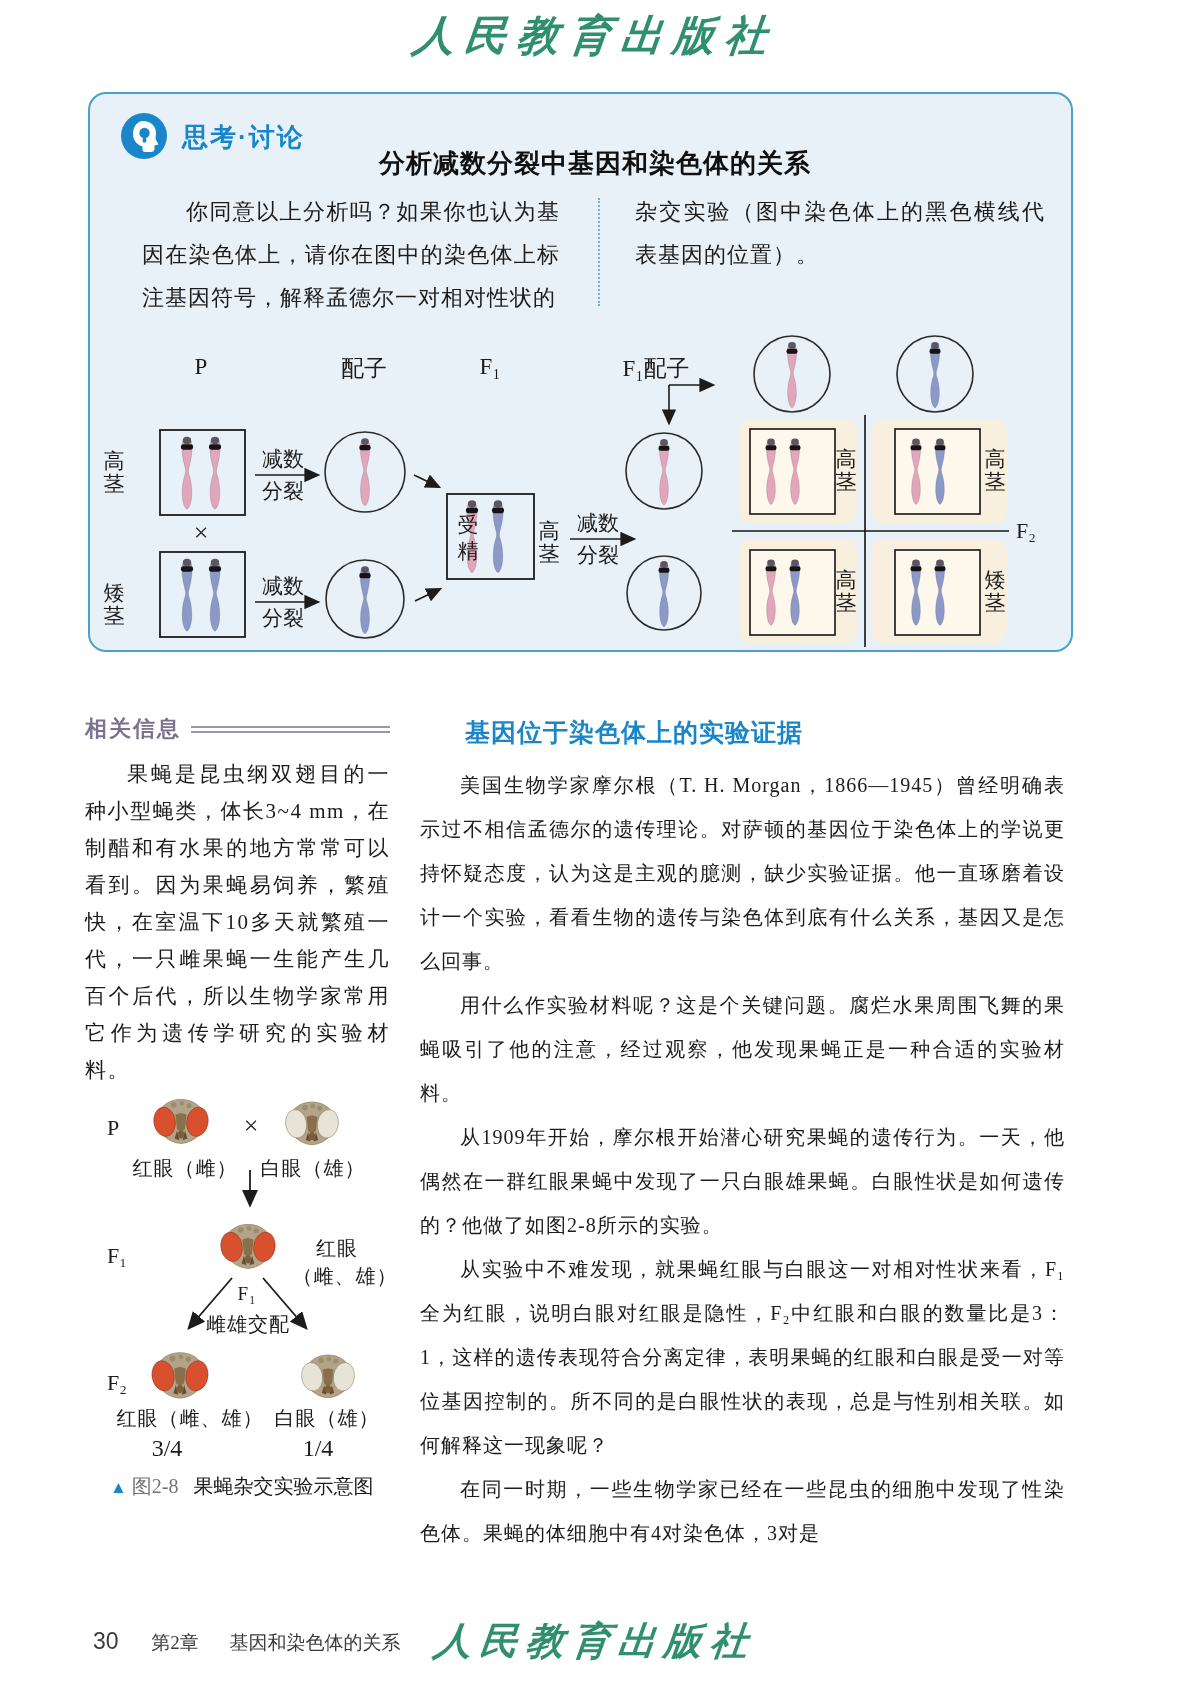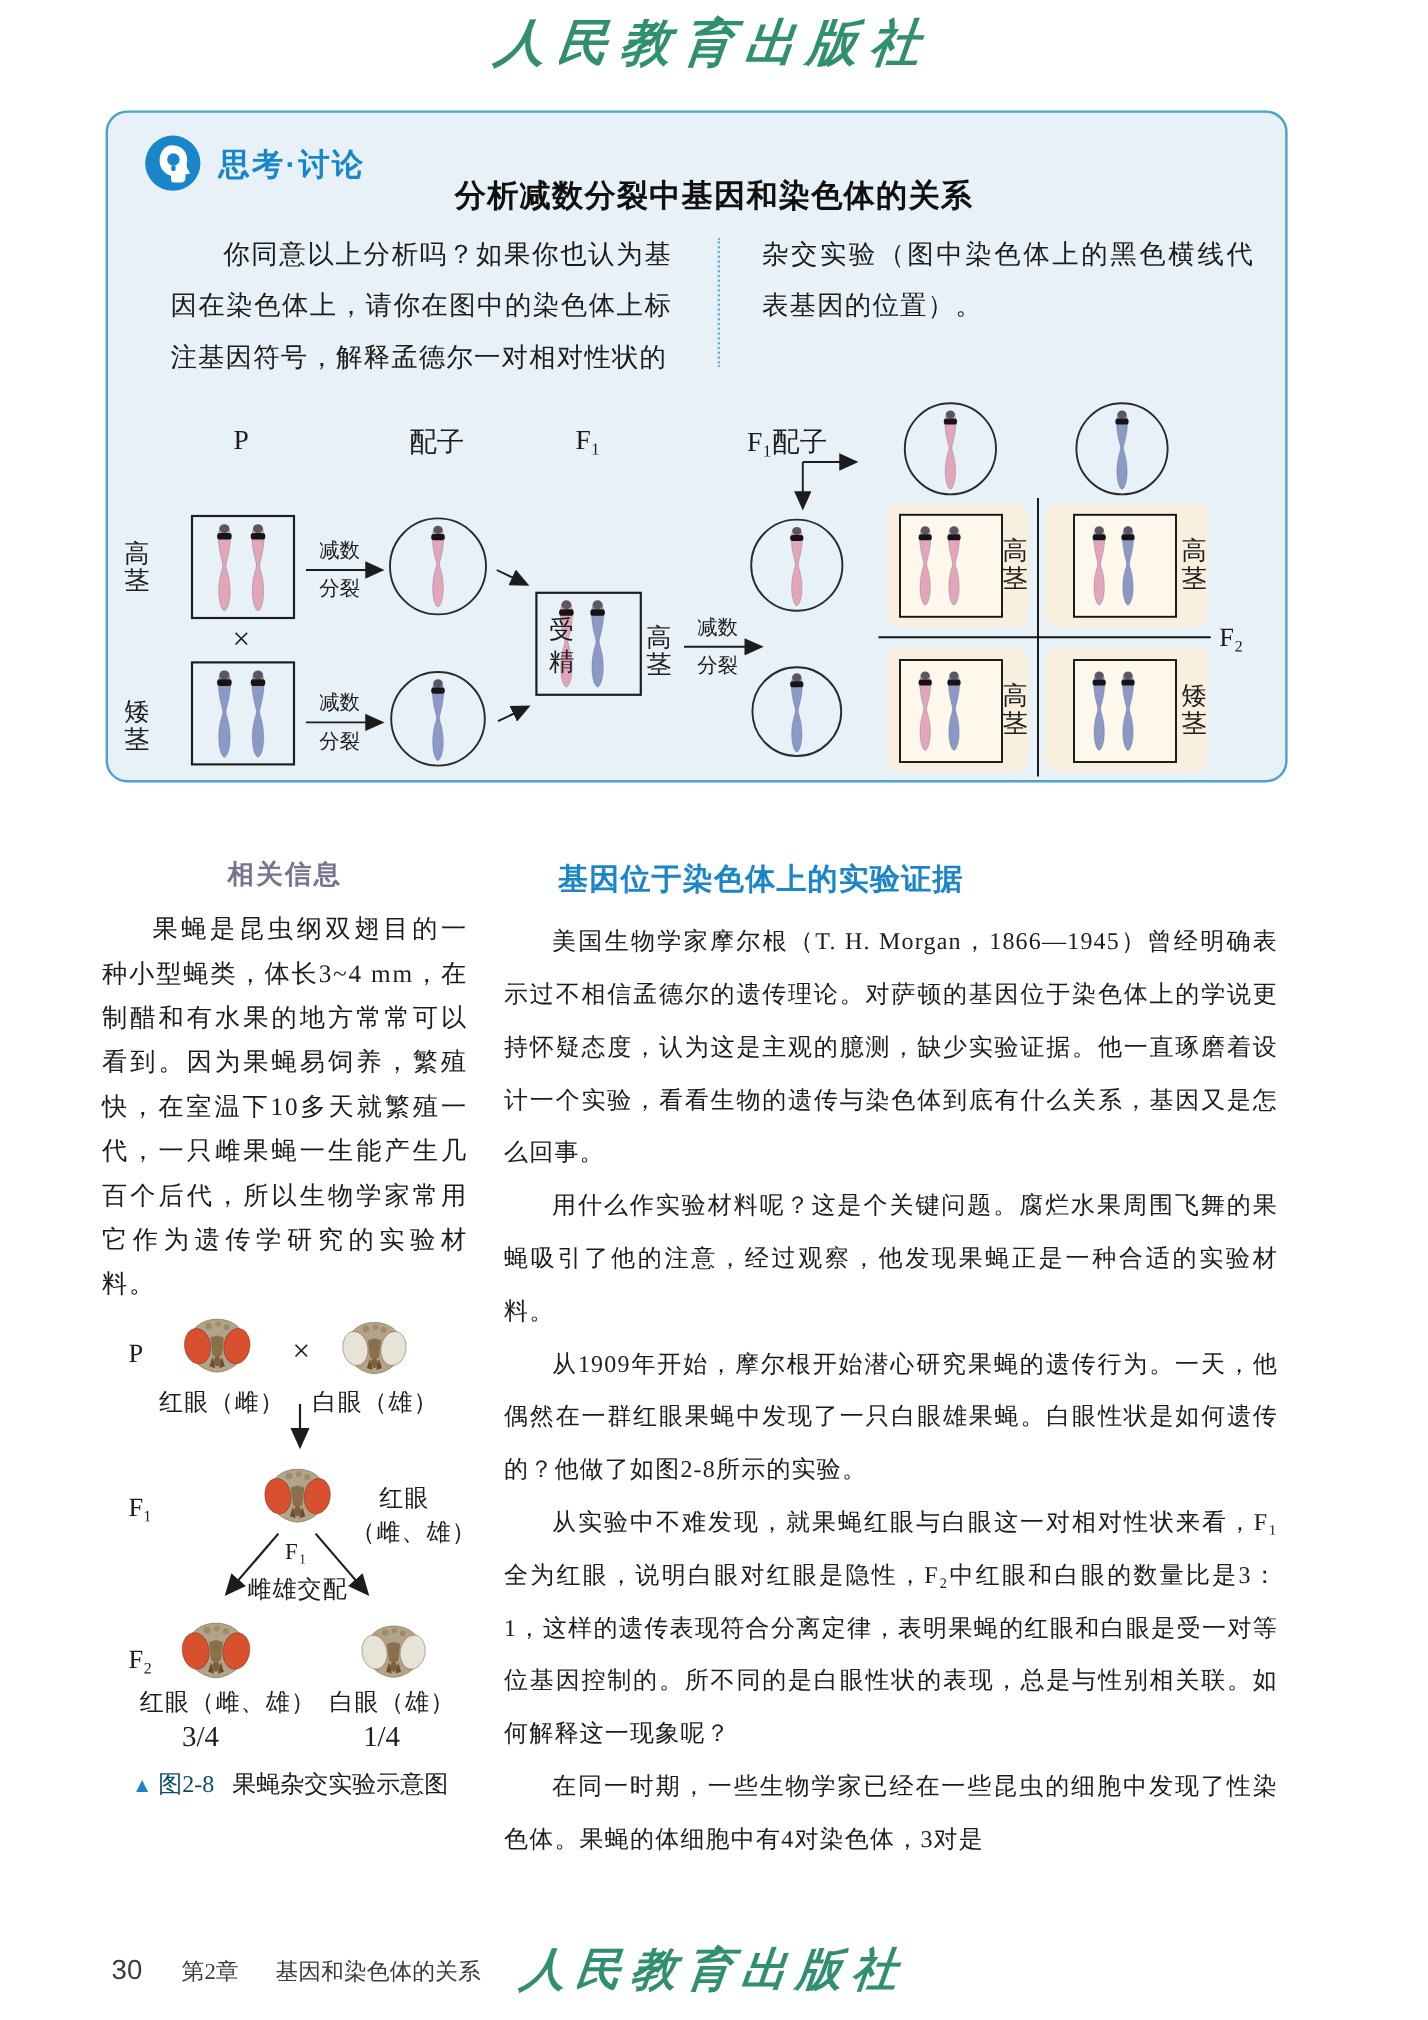--- a/index.html
+++ b/index.html
@@ -19,33 +19,33 @@
           font-size:26px;color:#1886c9;letter-spacing:2px;}
   .tb-title{font-family:"Liberation Sans","DejaVu Sans",sans-serif;font-weight:bold;
             font-size:26px;color:#101010;letter-spacing:1px;white-space:nowrap;}
   .tb-text{font-size:22px;line-height:43px;text-align:justify;text-indent:2em;
            letter-spacing:1px;}
   .tb-text.noindent{text-indent:0;}
   .dotted-divider{border-left:2px dotted #74aed6;width:0;}
   
   .dlabel{font-size:23px;white-space:nowrap;}
   .vlabel{width:26px;line-height:23px;font-size:21px;text-align:center;word-break:break-all;}
-  .mlabel{font-size:17px;line-height:22px;text-align:center;white-space:nowrap;}
+  .mlabel{font-size:21px;line-height:22px;text-align:center;white-space:nowrap;}
   .xmark{font-size:26px;color:#222;}
   
   .sb-head{font-family:"Liberation Sans","DejaVu Sans",sans-serif;font-weight:bold;
            font-size:22px;color:#7b7190;letter-spacing:2px;white-space:nowrap;}
   .sb-rule{height:3px;border-top:2px solid #9b94ad;border-bottom:2px solid #9b94ad;}
   .sb-body{font-size:21px;line-height:37px;text-align:justify;text-indent:2em;
            letter-spacing:1.5px;}
   .fig-label{font-size:22px;}
   .fig-cap{font-size:20px;white-space:nowrap;letter-spacing:1px;}
   .fig-frac{font-size:24px;}
   .fig-caption{font-size:20px;white-space:nowrap;}
-  .cap-blue{color:#0c4a6e;}
+  .cap-blue{color:#737373;}
   .cap-tri{color:#1a86c8;font-size:17px;}
   
   .main-head{font-family:"Liberation Sans","DejaVu Sans",sans-serif;font-weight:bold;
              font-size:25px;color:#1a86c8;letter-spacing:1px;margin:0 0 14px 45px;}
   .mp{font-size:20px;line-height:44px;text-align:justify;text-indent:2em;
       letter-spacing:1px;margin:0;}
   
   .footer{font-size:19px;color:#3a3a3a;white-space:nowrap;}
   .footer .pn{font-family:"Liberation Sans","DejaVu Sans",sans-serif;font-size:23px;
               margin-right:28px;}
@@ -188,21 +188,21 @@
       <div class="abs mlabel cx" style="left:508px;top:224px;">分裂</div>
 
       <div class="abs vlabel cx" style="left:756px;top:128px;">高茎</div>
       <div class="abs vlabel cx" style="left:905px;top:128px;">高茎</div>
       <div class="abs vlabel cx" style="left:756px;top:249px;">高茎</div>
       <div class="abs vlabel cx" style="left:905px;top:249px;">矮茎</div>
       <div class="abs dlabel" style="left:926px;top:198px;font-size:22px;">F₂</div>
     </div>
   </div>
 
-  <div class="abs" style="left:85px;top:714px;width:305px;display:flex;align-items:center;flex-direction:column;">
+  <div class="abs" style="left:85px;top:714px;width:305px;display:flex;align-items:center;">
     <div class="sb-head">相关信息</div>
     <div class="sb-rule" style="flex:1;margin-left:10px;"></div>
   </div>
   <div class="abs sb-body" style="left:85px;top:756px;width:305px;">果蝇是昆虫纲双翅目的一种小型蝇类，体长3~4 mm，在制醋和有水果的地方常常可以看到。因为果蝇易饲养，繁殖快，在室温下10多天就繁殖一代，一只雌果蝇一生能产生几百个后代，所以生物学家常用它作为遗传学研究的实验材料。</div>
 
   <div class="abs" style="left:85px;top:1085px;width:305px;height:430px;">
 
     <svg class="abs" style="left:0;top:0;" width="305" height="430" viewBox="0 0 305 430">
       <line x1="165" y1="85" x2="165" y2="120" stroke="#1c1c1c" stroke-width="1.8" marker-end="url(#ah)"></line>
       <line x1="147" y1="193" x2="104" y2="243" stroke="#1c1c1c" stroke-width="1.8" marker-end="url(#ah)"></line>

